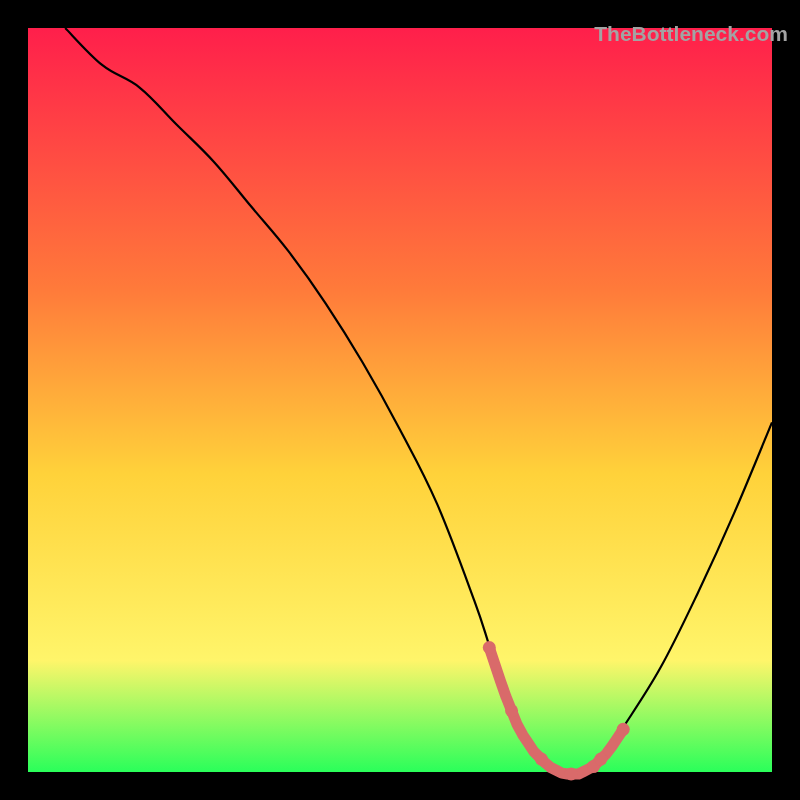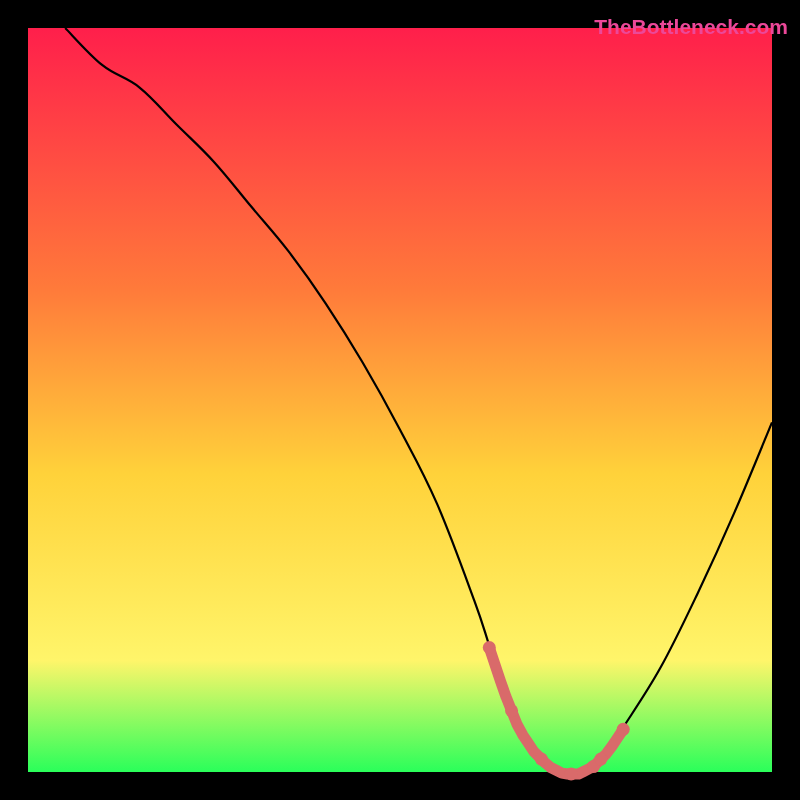--- a/index.html
+++ b/index.html
@@ -11,23 +11,23 @@
     position: relative;
     font-family: Arial, sans-serif;
   }
   .container {
     position: relative;
     width: 800px;
     height: 800px;
   }
   .watermark {
     position: absolute;
-    top: 15px;
+    top: 22px;
     right: 12px;
-    color: #ec4899;
+    color: #a3a3a3;
     font-size: 21px;
     font-weight: bold;
     z-index: 10;
   }
   svg {
     display: block;
   }
 </style>
 </head>
 <body>

